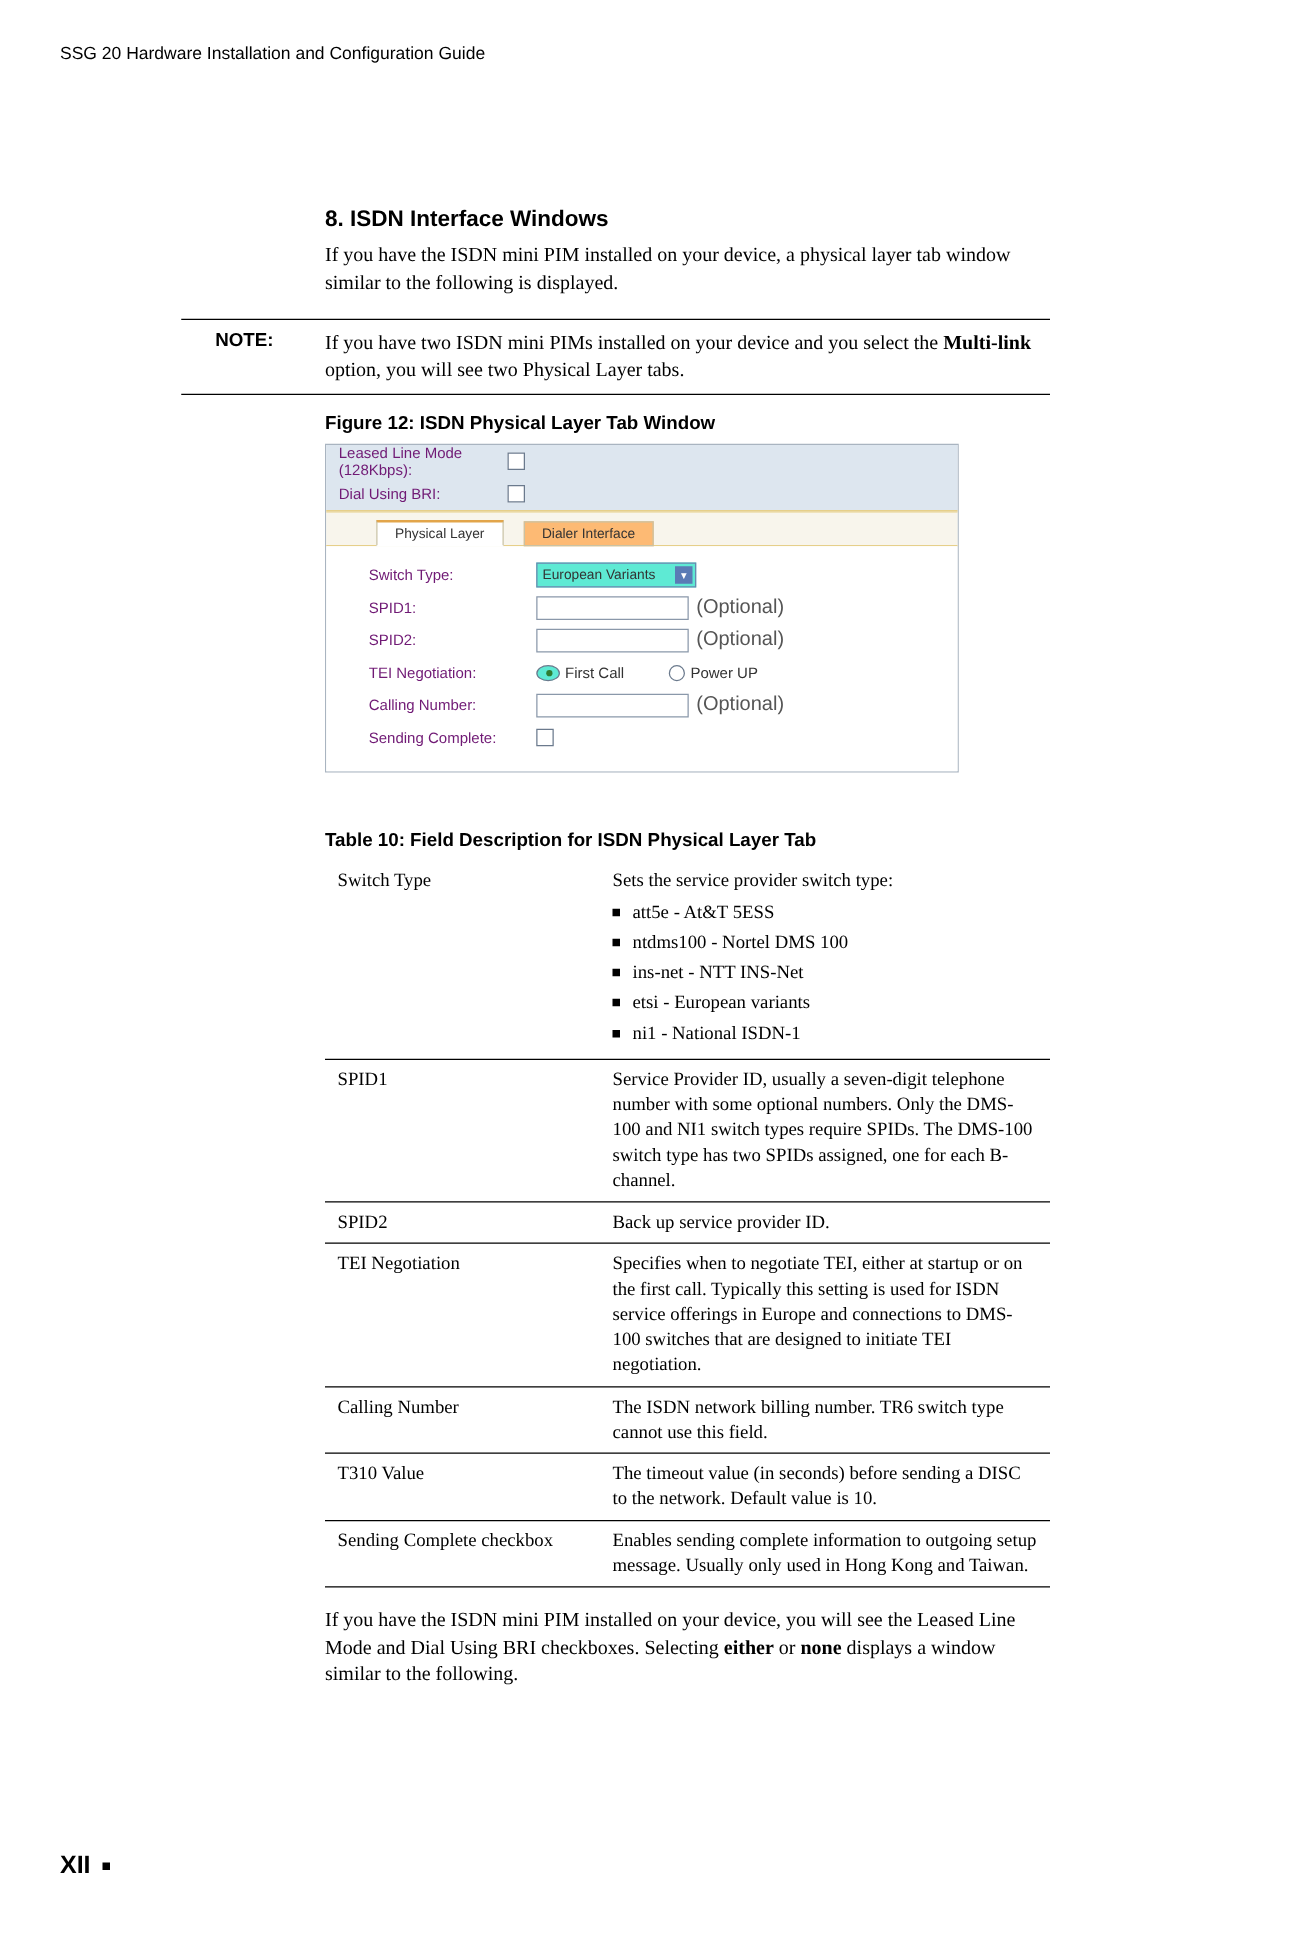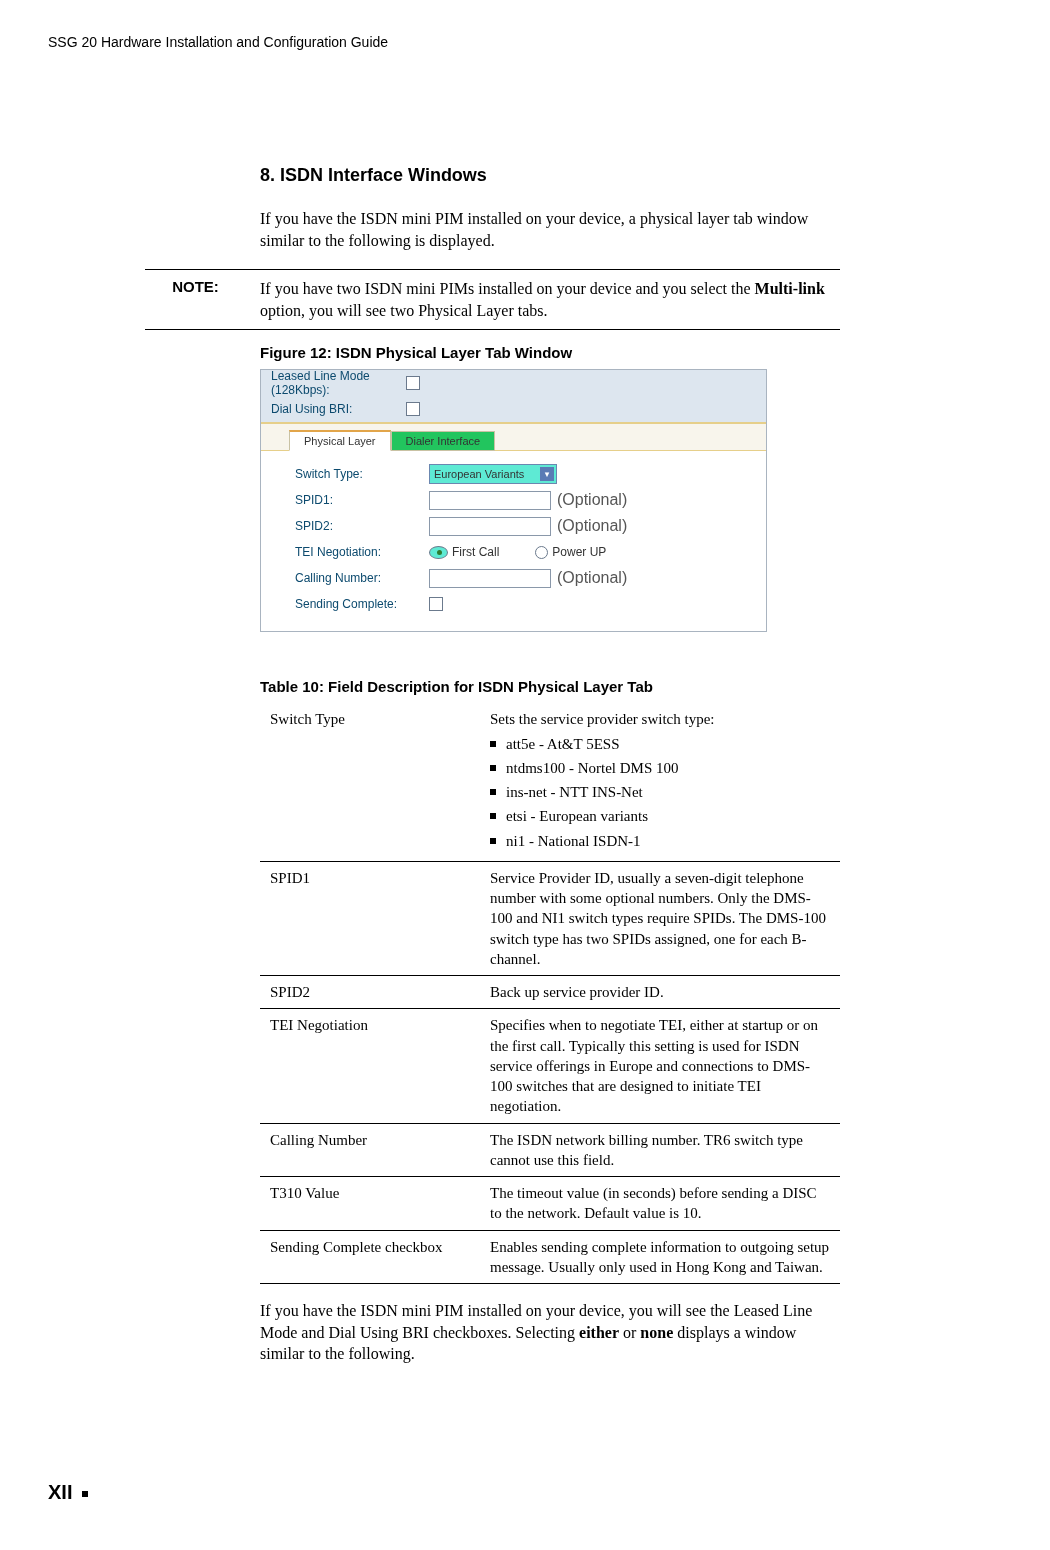--- a/index.html
+++ b/index.html
@@ -1,31 +1,31 @@
 <!DOCTYPE html>
 <html><head>
 <meta charset="utf-8">
 <style>
   body{margin:0;padding:0;font-family:Georgia,"Times New Roman",serif;color:#000;background:#fff}
   .page{width:900px;height:1550px;box-sizing:border-box;padding:34px 60px 34px 48px;position:relative}
   .running-head{font-family:Arial,Helvetica,sans-serif;font-size:14px;color:#000}
   .content{margin-left:212px;margin-top:115px}
-  .sec-title{font-family:Arial,Helvetica,sans-serif;font-weight:bold;font-size:18px;margin:0 0 22px}
+  .sec-title{font-family:Arial,Helvetica,sans-serif;font-weight:bold;font-size:18px;margin:0 0 8px}
   p.body{font-size:16px;line-height:1.35;margin:0 0 18px}
   .note-block{border-top:1px solid #000;border-bottom:1px solid #000;padding:8px 0;display:flex;margin:0 0 14px;margin-left:-115px}
   .note-label{font-family:Arial,Helvetica,sans-serif;font-weight:bold;font-size:15px;width:115px;text-align:center;padding-right:14px;box-sizing:border-box;flex:0 0 115px}
   .note-text{font-size:16px;line-height:1.35}
   .figcap,.tabcap{font-family:Arial,Helvetica,sans-serif;font-weight:bold;font-size:15px;margin:0 0 8px}
   .shot{width:505px;border:1px solid #a9b4c0;font-family:Tahoma,Arial,sans-serif;font-size:12px;color:#333;margin:0 0 46px;background:#fff}
   .shot .toprows{background:#dde6ef;border-bottom:1px solid #e6cf8a}
   .shot .row{display:flex;align-items:center;height:26px;padding-left:10px}
-  .shot .lbl{width:135px;color:#0c4a6e}
+  .shot .lbl{width:135px;color:#701a75}
   .cb{width:12px;height:12px;border:1px solid #6b7a8d;background:#fff;display:inline-block}
-  .tabs{display:flex;align-items:flex-end;height:26px;background:#f8f5ec;border-top:1px solid #e6cf8a;border-bottom:1px solid #e6cf8a;padding-left:28px;gap:0}
-  .tabbtn{font-size:11px;padding:3px 14px;border:1px solid #c9c2a4;background:#22c55e;position:relative;top:1px}
+  .tabs{display:flex;align-items:flex-end;height:26px;background:#f8f5ec;border-top:1px solid #e6cf8a;border-bottom:1px solid #e6cf8a;padding-left:40px;gap:16px}
+  .tabbtn{font-size:11px;padding:3px 14px;border:1px solid #c9c2a4;background:#fdba74;position:relative;top:1px}
   .tabbtn.active{background:#fff;border-bottom:1px solid #fff;border-top:2px solid #e2a54a}
   .panel{padding:10px 0 14px 34px;background:#fff}
   .prow{display:flex;align-items:center;height:26px}
   .prow .lbl{width:134px}
   .sel{border:1px solid #6b87b0;background:#5eead4;height:18px;width:120px;display:flex;align-items:center;justify-content:space-between;padding:0 2px 0 4px;font-size:11px}
   .sel-btn{width:14px;height:14px;background:#5a7bb5;color:#fff;display:flex;align-items:center;justify-content:center;font-size:9px;line-height:1}
   .inp{border:1px solid #8a98aa;background:#fff;height:17px;width:120px;display:inline-block}
   .opt{color:#555;margin-left:6px;font-size:16px}
   .radio{width:11px;height:11px;border:1px solid #6b7a8d;border-radius:50%;display:inline-flex;align-items:center;justify-content:center;margin-right:4px;vertical-align:middle}
   .radio.sel::after{content:"";width:5px;height:5px;background:#2e7d32;border-radius:50%}

